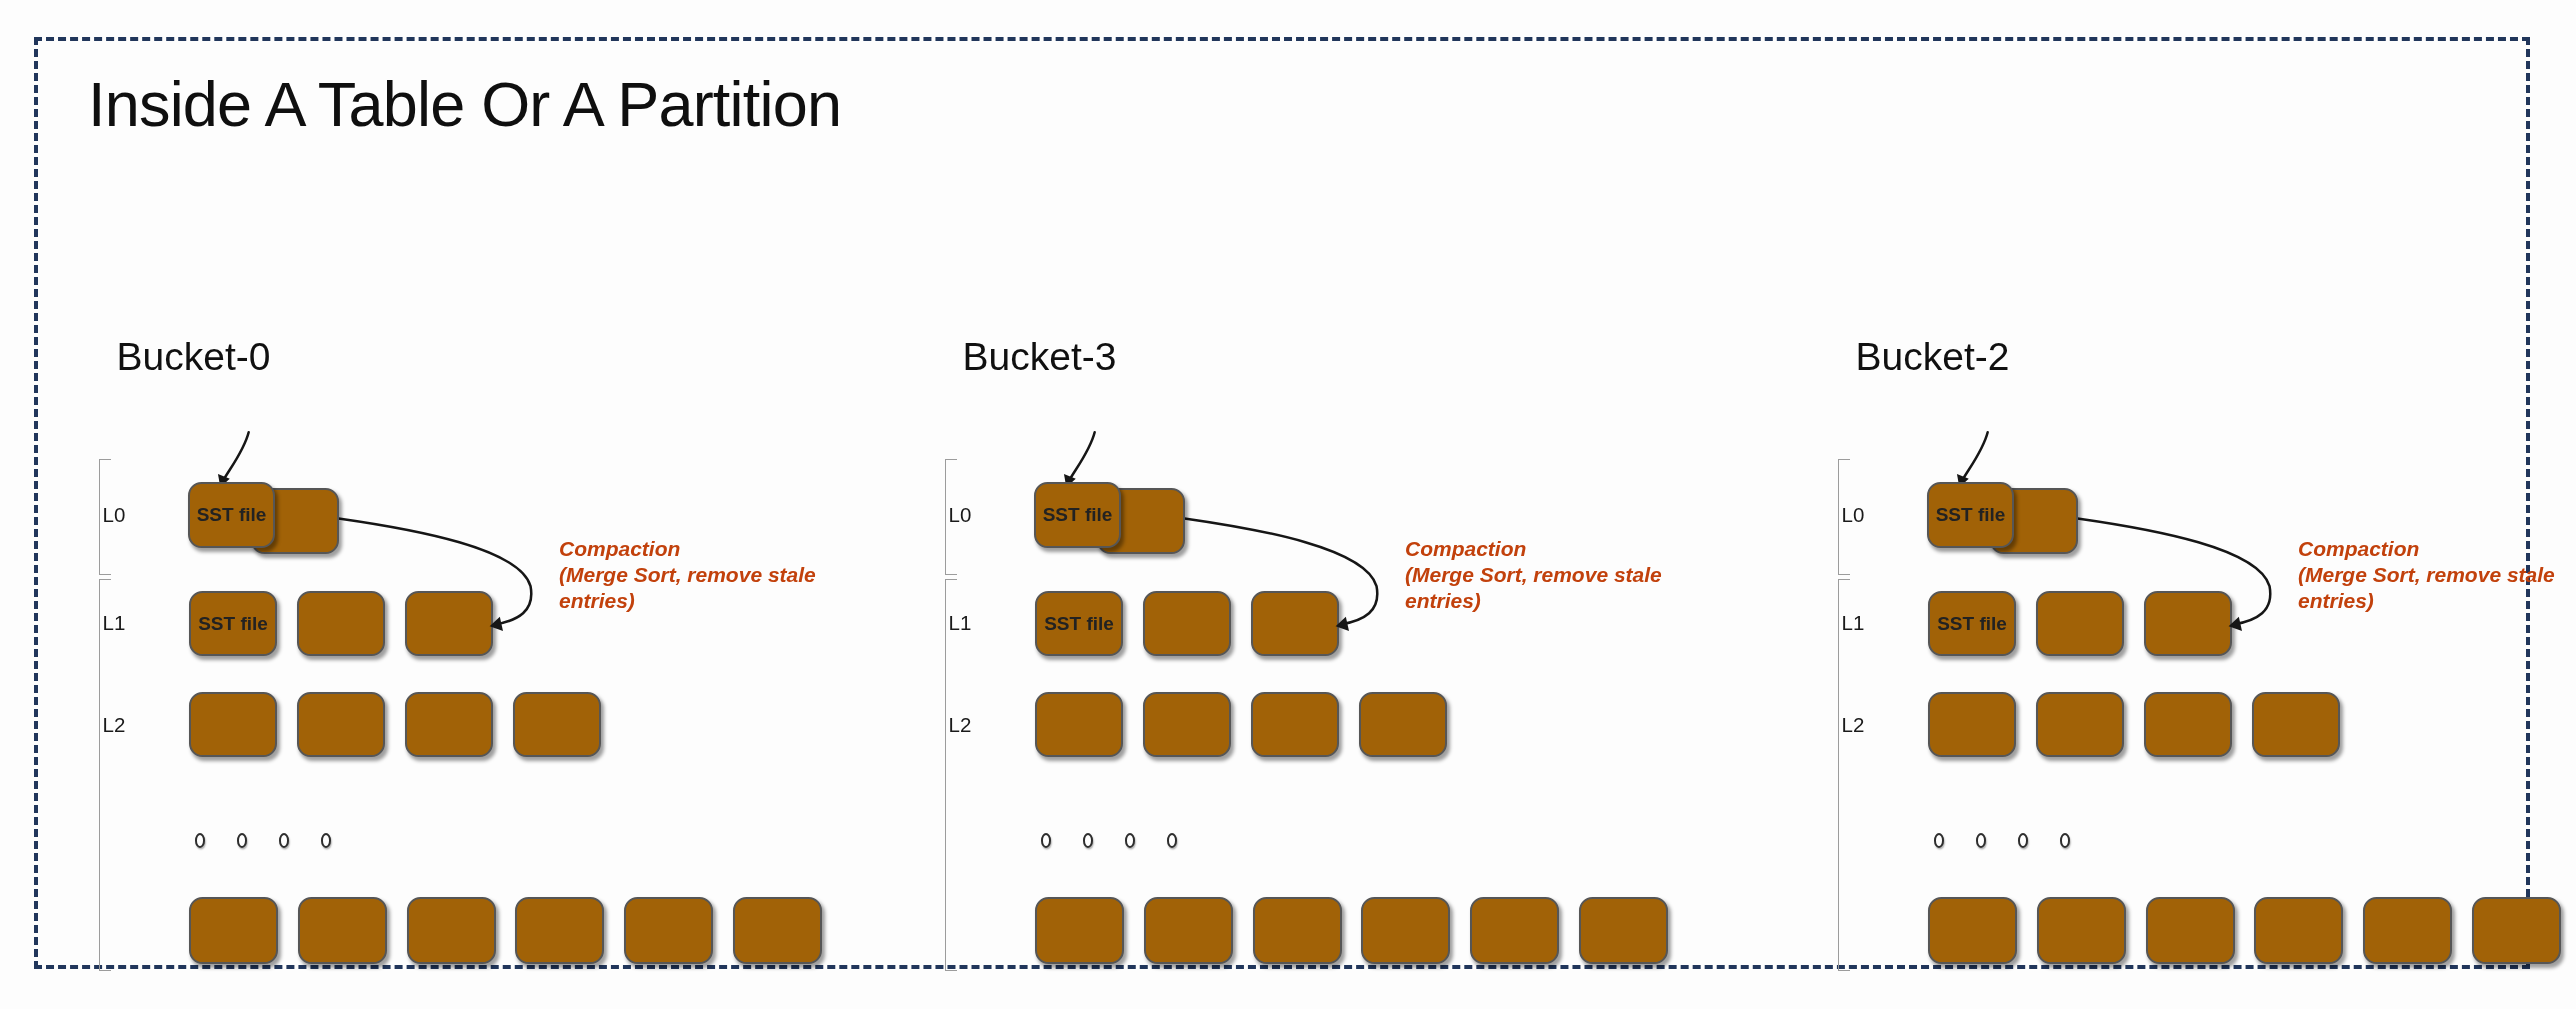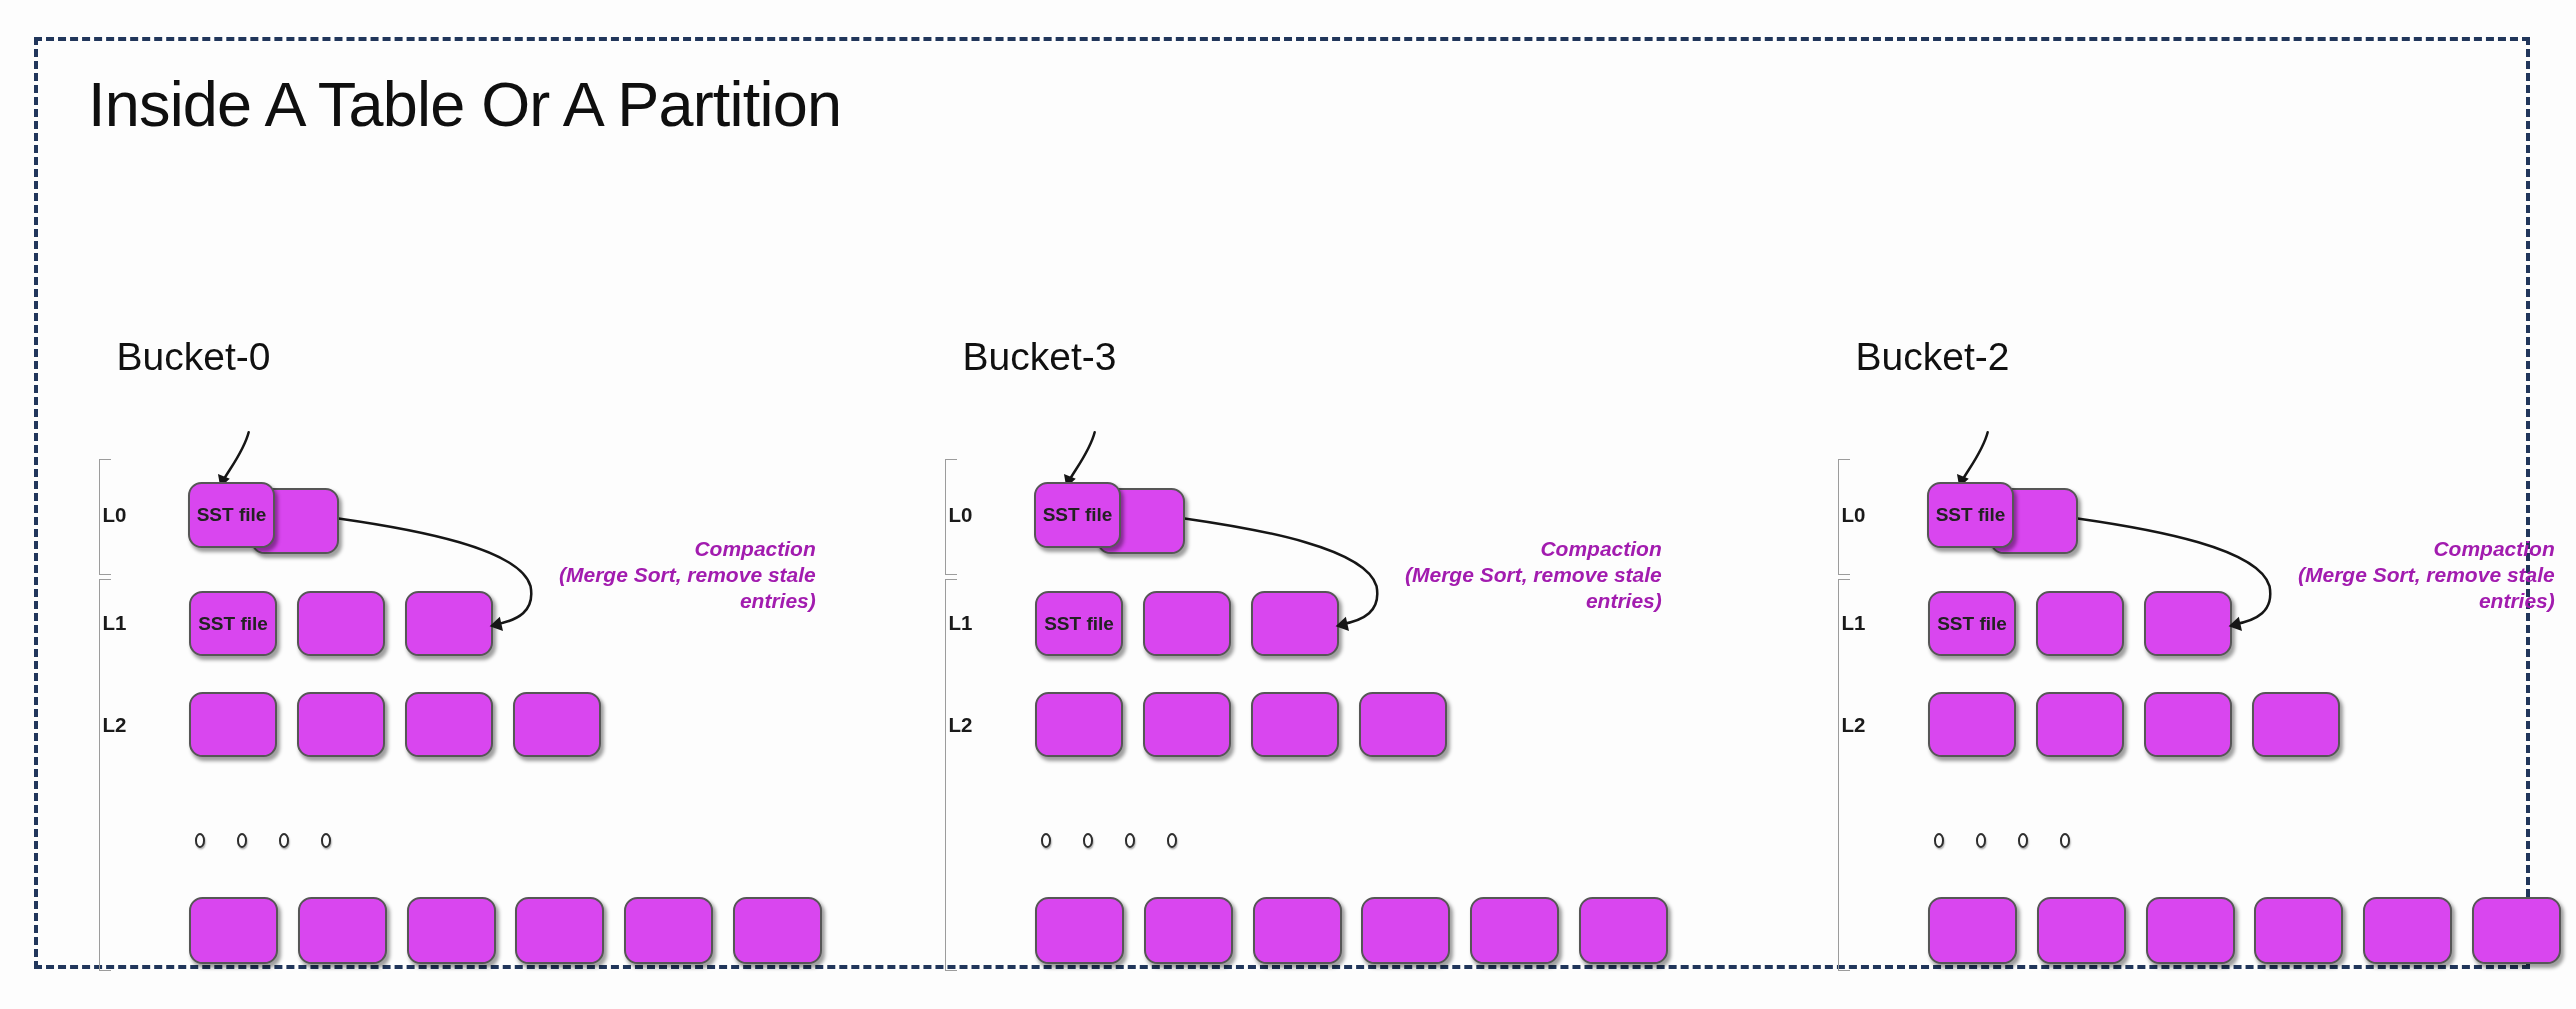--- a/index.html
+++ b/index.html
@@ -26,27 +26,27 @@
   .bucket:nth-of-type(2){left:939px}
   .bucket:nth-of-type(3){left:1832px}
 
   .bucket-label{position:absolute;left:23.6px;top:7.9px;font-size:39px;font-weight:300;
     letter-spacing:0;color:#101010;white-space:nowrap;}
 
   .bracket{position:absolute;left:6.3px;width:11.8px;border:1.6px solid var(--bracket);border-right:none;}
   .bracket.bk-l0{top:132px;height:116px}
   .bracket.bk-low{top:252px;height:392px}
 
-  .lvl-label{position:absolute;left:9.5px;font-size:20.5px;font-weight:bold;color:#1a1a1a;}
+  .lvl-label{position:absolute;left:9.5px;font-size:20.5px;font-weight:normal;color:#1a1a1a;}
   .lvl-label.l0{top:176px}
   .lvl-label.l1{top:284px}
   .lvl-label.l2{top:386px}
 
   .row{position:absolute;inset:0;pointer-events:none}
-  .box{position:absolute;background:#d946ef;border:2.4px solid var(--box-border);
+  .box{position:absolute;background:#a16207;border:2.4px solid var(--box-border);
     border-radius:13.4px;box-shadow:2.4px 3.2px 3.9px rgba(0,0,0,.38);
     display:flex;align-items:center;justify-content:center;}
   .box .sst-label{font-size:19px;font-weight:bold;color:#222;white-space:nowrap;}
 
   .row-l0 .box:nth-child(1){left:95px;top:155px;width:87px;height:66px;z-index:2}
   .row-l0 .box:nth-child(2){left:158px;top:161px;width:88px;height:66px;z-index:1}
 
   .row-l1 .box{top:264px;width:88px;height:65px}
   .row-l1 .box:nth-child(1){left:96px}
   .row-l1 .box:nth-child(2){left:204px}
@@ -73,21 +73,21 @@
   .dot:nth-child(2){left:144px}
   .dot:nth-child(3){left:186px}
   .dot:nth-child(4){left:228px}
 
   .in-arrow{position:absolute;left:110px;top:102px;width:63px;height:67px;overflow:visible}
   .compaction-arrow{position:absolute;left:244px;top:185px;width:236px;height:130px;overflow:visible}
   .in-arrow path.line,.compaction-arrow path.line{fill:none;stroke:var(--arrow);stroke-width:3.2;stroke-linecap:round}
   .in-arrow path.head,.compaction-arrow path.head{fill:var(--arrow);stroke:none}
 
   .annotation{position:absolute;left:466px;top:209px;font-size:21px;line-height:26px;
-    font-style:italic;font-weight:600;color:#a21caf;white-space:nowrap;text-align:right;}
+    font-style:italic;font-weight:600;color:#c2410c;white-space:nowrap;}
 </style>
 </head>
 <body>
 
 <div class="stage">
   <div class="frame"></div>
   <div class="title">Inside A Table Or A Partition</div>
   <div id="buckets">
   <section class="bucket">
     <div class="bucket-label">Bucket-0</div>

